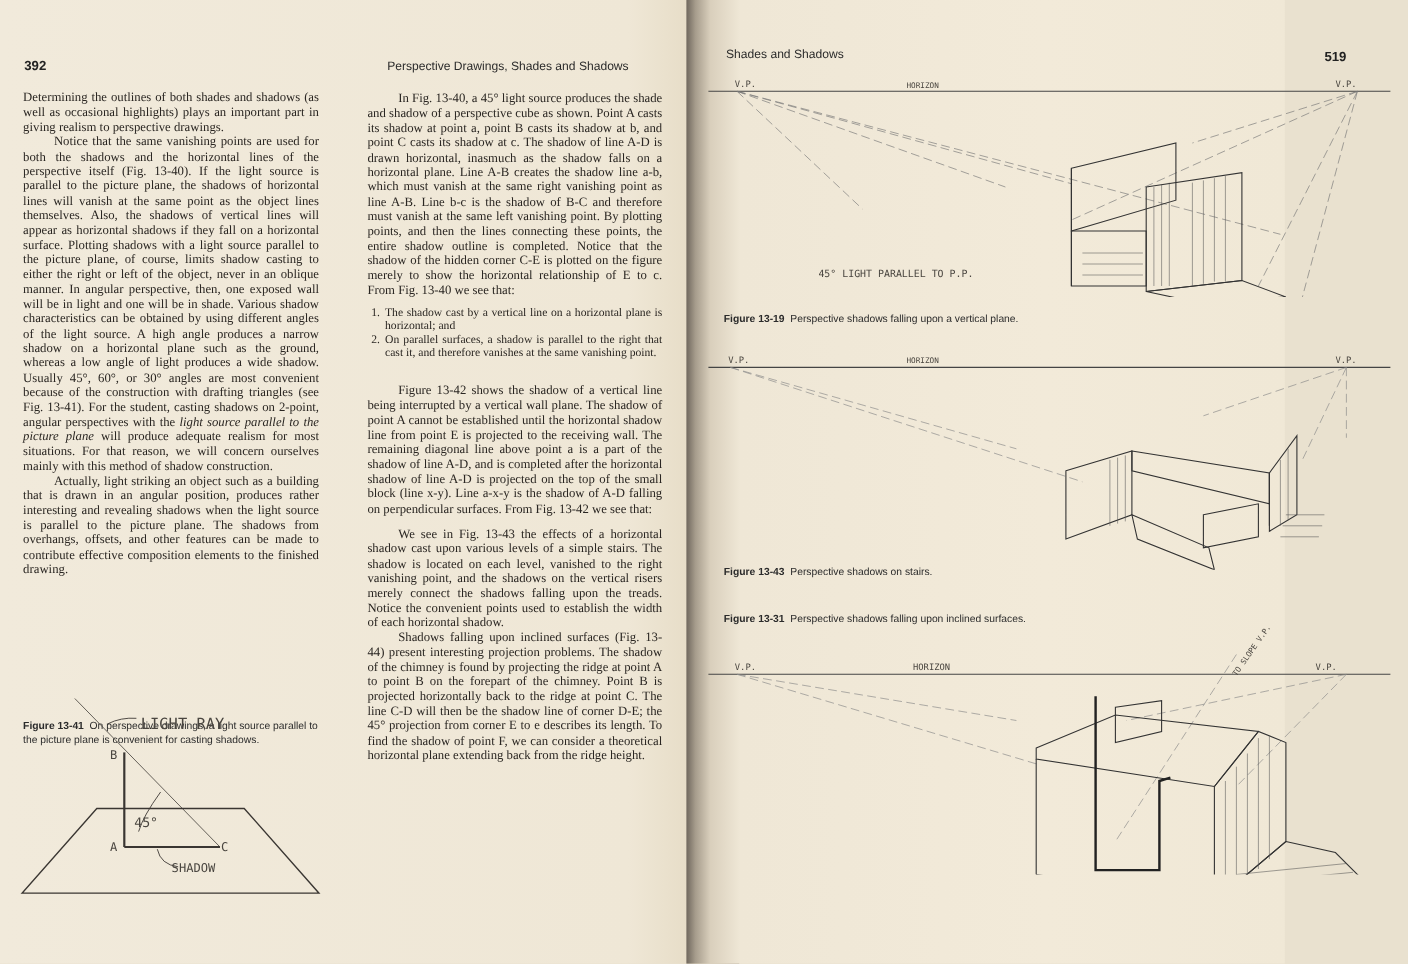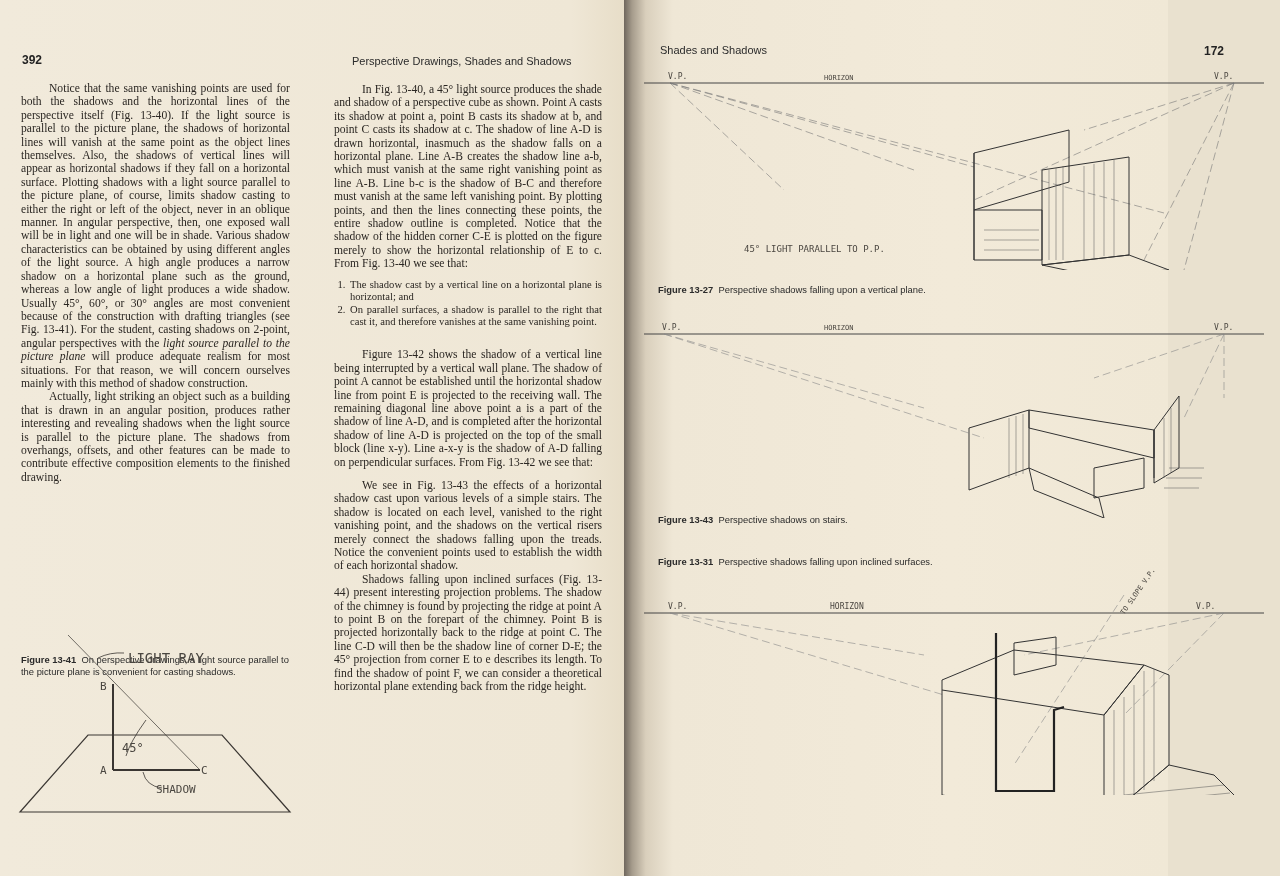--- a/index.html
+++ b/index.html
@@ -21,20 +21,21 @@
   .lbl{font-family:"DejaVu Sans Mono",monospace;fill:#4a4640;}
 </style>
 </head>
 <body>
 
 <div class="page" id="left">
   <div class="folio" style="left:22px;top:53px;">392</div>
   <div class="runhead" style="left:352px;top:55px;">Perspective Drawings, Shades and Shadows</div>
 
   <div class="col" style="left:21px;top:82px;width:269px;">
+    <p>Determining the outlines of both shades and shad­ows (as well as occasional highlights) plays an im­portant part in giving realism to perspective drawings.</p>
     <p class="ind"><span>Notice that the same vanishing points are used for both the shadows and the horizontal lines of the perspective itself (Fig. 13-40). If the light source is parallel to the picture plane, the shadows of hori­zontal lines will vanish at the same point as the ob­ject lines themselves. Also, the shadows of vertical lines will appear as horizontal shadows if they fall on a horizontal surface. Plotting shadows with a light source parallel to the picture plane, of course, limits shadow casting to either the right or left of the ob­ject, never in an oblique manner. In angular per­spective, then, one exposed wall will be in light and one will be in shade. Various shadow characteristics can be obtained by using different angles of the light source. A high angle produces a narrow shadow on a horizontal plane such as the ground, whereas a low angle of light produces a wide shadow. Usually 45°, 60°, or 30° angles are most convenient because of the construction with drafting triangles (see Fig. 13-41). For the student, casting shadows on 2-point, angular perspectives with the </span><i>light source parallel to the picture plane</i><span> will produce adequate realism for most situations. For that reason, we will concern our­selves mainly with this method of shadow construc­tion.</span></p>
     <p class="ind">Actually, light striking an object such as a build­ing that is drawn in an angular position, produces rather interesting and revealing shadows when the light source is parallel to the picture plane. The shadows from overhangs, offsets, and other features can be made to contribute effective composition ele­ments to the finished drawing.</p>
   </div>
 
   <div class="caption" style="left:21px;top:633px;width:270px;margin-top:21px;">
     <b>Figure 13-41</b>&nbsp;
     <span>On perspective drawings, a light source parallel to the picture plane is convenient for casting shadows.</span>
   </div>
 
   <svg width="300" height="200" style="left:0;top:630px;">
@@ -64,21 +65,21 @@
     <div class="gap"></div>
     <p class="ind">Figure 13-42 shows the shadow of a vertical line being interrupted by a vertical wall plane. The shadow of point A cannot be established until the horizontal shadow line from point E is projected to the receiving wall. The remaining diagonal line above point a is a part of the shadow of line A-D, and is completed after the horizontal shadow of line A-D is projected on the top of the small block (line x-y). Line a-x-y is the shadow of A-D falling on perpendicular surfaces. From Fig. 13-42 we see that:</p>
     <div class="gap"></div>
     <p class="ind">We see in Fig. 13-43 the effects of a horizontal shadow cast upon various levels of a simple stairs. The shadow is located on each level, vanished to the right vanishing point, and the shadows on the ver­tical risers merely connect the shadows falling upon the treads. Notice the convenient points used to es­tablish the width of each horizontal shadow.</p>
     <p class="ind">Shadows falling upon inclined surfaces (Fig. 13-44) present interesting projection problems. The shadow of the chimney is found by projecting the ridge at point A to point B on the forepart of the chimney. Point B is projected horizontally back to the ridge at point C. The line C-D will then be the shadow line of corner D-E; the 45° projection from corner E to e describes its length. To find the shadow of point F, we can consider a theoretical hor­izontal plane extending back from the ridge height.</p>
   </div>
 </div>
 
 <div class="page" id="right">
   <div class="runhead" style="left:36px;top:44px;">Shades and Shadows</div>
-  <div class="folio" style="left:580px;top:44px;">172</div>
+  <div class="folio" style="left:580px;top:44px;">519</div>
 
   <svg width="656" height="200" style="left:0;top:70px;">
     <line x1="20" y1="13" x2="640" y2="13" stroke="#444" stroke-width="1"></line>
     <text class="lbl" x="44" y="9" font-size="8">V.P.</text>
     <text class="lbl" x="590" y="9" font-size="8">V.P.</text>
     <text class="lbl" x="200" y="10" font-size="7">HORIZON</text>
     <g stroke="#777" stroke-width="0.6" stroke-dasharray="8,4" fill="none">
       <line x1="46" y1="13" x2="350" y2="97"></line>
         <line x1="46" y1="13" x2="540" y2="143"></line>
       <line x1="46" y1="13" x2="290" y2="100"></line>
@@ -103,21 +104,21 @@
         <line x1="470" y1="94" x2="470" y2="188"></line>
         <line x1="480" y1="92" x2="480" y2="186"></line>
         <line x1="490" y1="90" x2="490" y2="186"></line>
       <line x1="360" y1="160" x2="415" y2="160"></line>
         <line x1="360" y1="170" x2="415" y2="170"></line>
         <line x1="360" y1="180" x2="415" y2="180"></line>
     </g>
     <text class="lbl" x="120" y="182" font-size="9">45° LIGHT PARALLEL TO P.P.</text>
   </svg>
   <div class="caption" style="left:34px;top:284px;">
-    <b>Figure 13-27</b>&nbsp;
+    <b>Figure 13-19</b>&nbsp;
     <span>Perspective shadows falling upon a vertical plane.</span>
   </div>
 
   <svg width="656" height="200" style="left:0;top:318px;">
     <line x1="20" y1="16" x2="640" y2="16" stroke="#444" stroke-width="1"></line>
     <text class="lbl" x="38" y="12" font-size="8">V.P.</text>
     <text class="lbl" x="590" y="12" font-size="8">V.P.</text>
     <text class="lbl" x="200" y="12" font-size="7">HORIZON</text>
     <g stroke="#888" stroke-width="0.6" stroke-dasharray="8,4" fill="none">
       <line x1="40" y1="16" x2="360" y2="120"></line>

